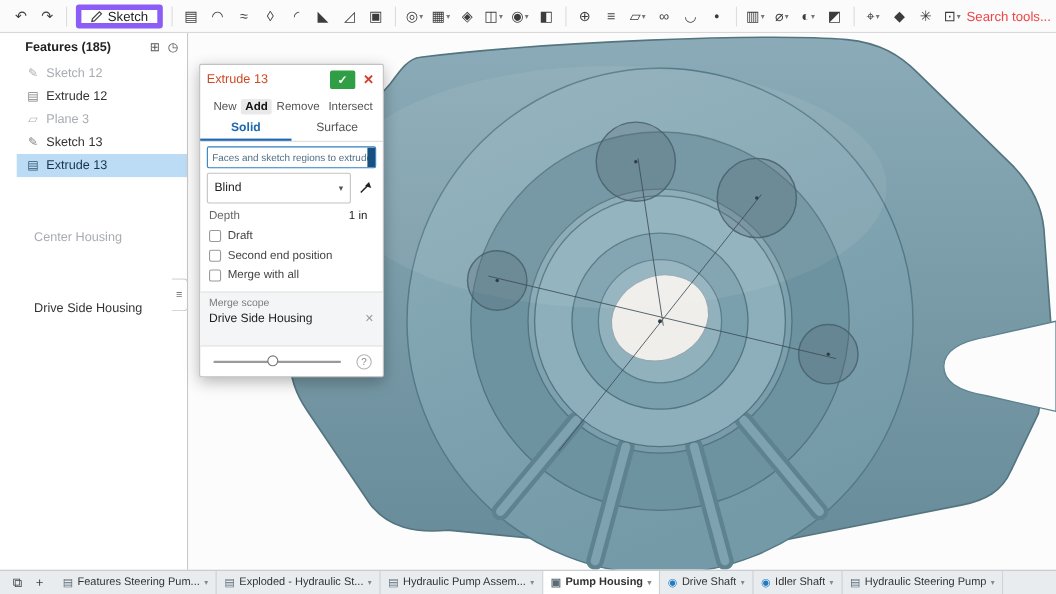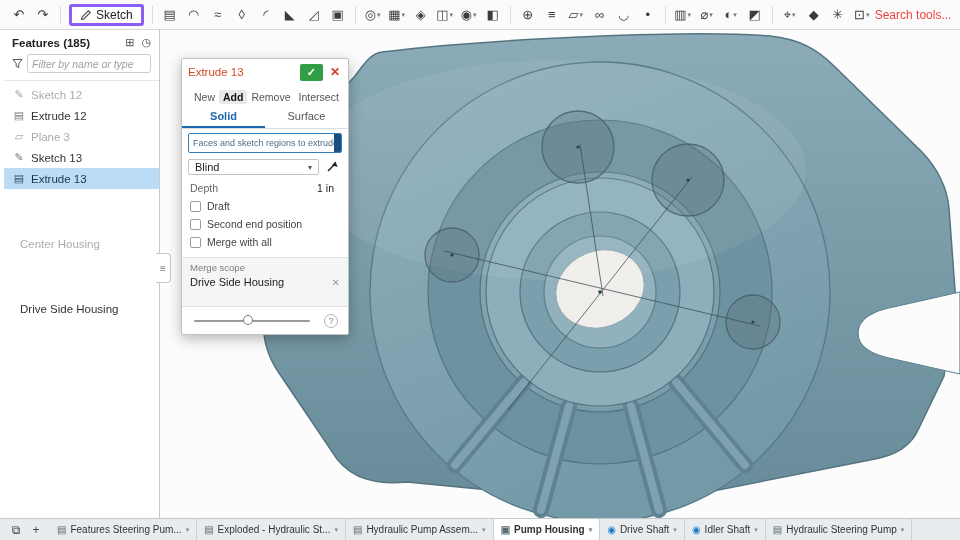--- a/index.html
+++ b/index.html
@@ -17,28 +17,28 @@
     background:#fbfbfb; border-bottom:1px solid #d8d8d8; z-index:20;
   }
   .tbtn {
     min-width:22px; height:24px; display:flex; align-items:center; justify-content:center;
     font-size:13px; color:#3c3c3c; border-radius:3px; cursor:pointer; padding:0 1px;
   }
   .tcaret2 { font-size:7px; color:#777; margin-left:1px; }
   .tdivider { width:1px; height:18px; background:#ddd; margin:0 4px; flex:0 0 auto; }
   #sketch-btn {
     display:flex; align-items:center; gap:4px; height:22px; padding:0 8px;
-    border:3px solid #8b5cf6; border-radius:3px; background:#fff;
+    border:5px solid #8b5cf6; border-radius:3px; background:#fff;
     font-size:12px; color:#222; cursor:pointer; margin:0 2px; flex:0 0 auto;
   }
   #search-tools { margin-left:auto; font-size:12px; color:#ef4444; padding-right:4px; cursor:pointer; flex:0 0 auto; }
 
   
   #features {
-    position:absolute; left:4px; top:30px; bottom:22px; width:156px;
+    position:absolute; left:15px; top:30px; bottom:22px; width:156px;
     background:#fff; border-right:1px solid #c9c9c9; font-size:11.5px; z-index:15;
     display:flex; flex-direction:column; overflow:hidden;
   }
   .fheader { display:flex; align-items:center; padding:6px 8px 4px; font-weight:bold; font-size:11.5px; color:#222; }
   .hicons { margin-left:auto; display:flex; gap:7px; color:#555; font-size:11px; font-weight:normal; }
   .hicons span { cursor:pointer; }
   .filter-row { display:flex; align-items:center; gap:4px; padding:1px 8px 7px; border-bottom:1px solid #e6e6e6; }
   .filter-row svg { flex:0 0 auto; }
   .filter-row input {
     flex:1; min-width:0; height:19px; border:1px solid #ccc; border-radius:3px;
@@ -84,21 +84,21 @@
   .mode { cursor:pointer; padding:1px 4px; border-radius:2px; }
   .mode.active { color:#111; font-weight:bold; background:#e9e9e9; }
   .selbox {
     margin:4px 6px; height:20px; border:1.5px solid var(--selection-blue,#2f7fc1); border-radius:2px;
     display:flex; align-items:center; padding:0 4px; position:relative; cursor:pointer; overflow:hidden;
   }
   .selbox .seltext { font-size:9px; color:#4f6e86; white-space:nowrap; }
   .selcap { position:absolute; right:0; top:0; bottom:0; width:7px; background:#17507f; }
   .rowline { display:flex; align-items:center; margin:3px 6px 0; }
   .dropdown {
-    flex:1; height:16px; border:1px solid #c2c2c2; border-radius:2px;
+    flex:1; height:28px; border:1px solid #c2c2c2; border-radius:2px;
     display:flex; align-items:center; padding:0 6px; font-size:11px; color:#222; cursor:pointer;
   }
   .dropdown .ddcaret { margin-left:auto; font-size:8px; color:#555; }
   .fliparrow { width:20px; height:20px; margin-left:3px; display:flex; align-items:center; justify-content:center; cursor:pointer; }
   .depthrow { display:flex; align-items:center; margin:5px 8px 0; font-size:10.5px; color:#666; }
   .depthval { margin-left:auto; color:#222; padding-right:6px; cursor:text; }
   #options-list { padding-bottom:2px; }
   .optrow { display:flex; align-items:center; gap:6px; margin:6px 8px 0; font-size:10.5px; color:#444; cursor:pointer; }
   .cb { width:11px; height:11px; border:1px solid #9a9a9a; border-radius:2px; background:#fff; flex:0 0 auto; }
   .mscope { margin-top:7px; background:#f4f5f6; border-top:1px solid #e2e2e2; border-bottom:1px solid #e2e2e2; padding:4px 8px 18px; }
@@ -178,26 +178,20 @@
 </div>
 
 <div id="features">
   <div class="fheader">
     <span>Features (185)</span>
     <span class="hicons">
       <span>⊞</span>
       <span>◷</span>
     </span>
   </div>
-  <div class="filter-row">
-    <svg width="11" height="11" viewBox="0 0 11 11">
-      <path d="M1 1.5 H10 L6.8 5.5 V9.5 L4.2 8.3 V5.5 Z" fill="none" stroke="#555" stroke-width="1"></path>
-    </svg>
-    <input type="text" placeholder="Filter by name or type" style="">
-  </div>
   <div id="feature-list">
       <div class="fitem muted">
         <span class="ficon">✎</span>
         <span class="flabel">Sketch 12</span>
       </div>
       <div class="fitem">
         <span class="ficon">▤</span>
         <span class="flabel">Extrude 12</span>
       </div>
       <div class="fitem muted">

